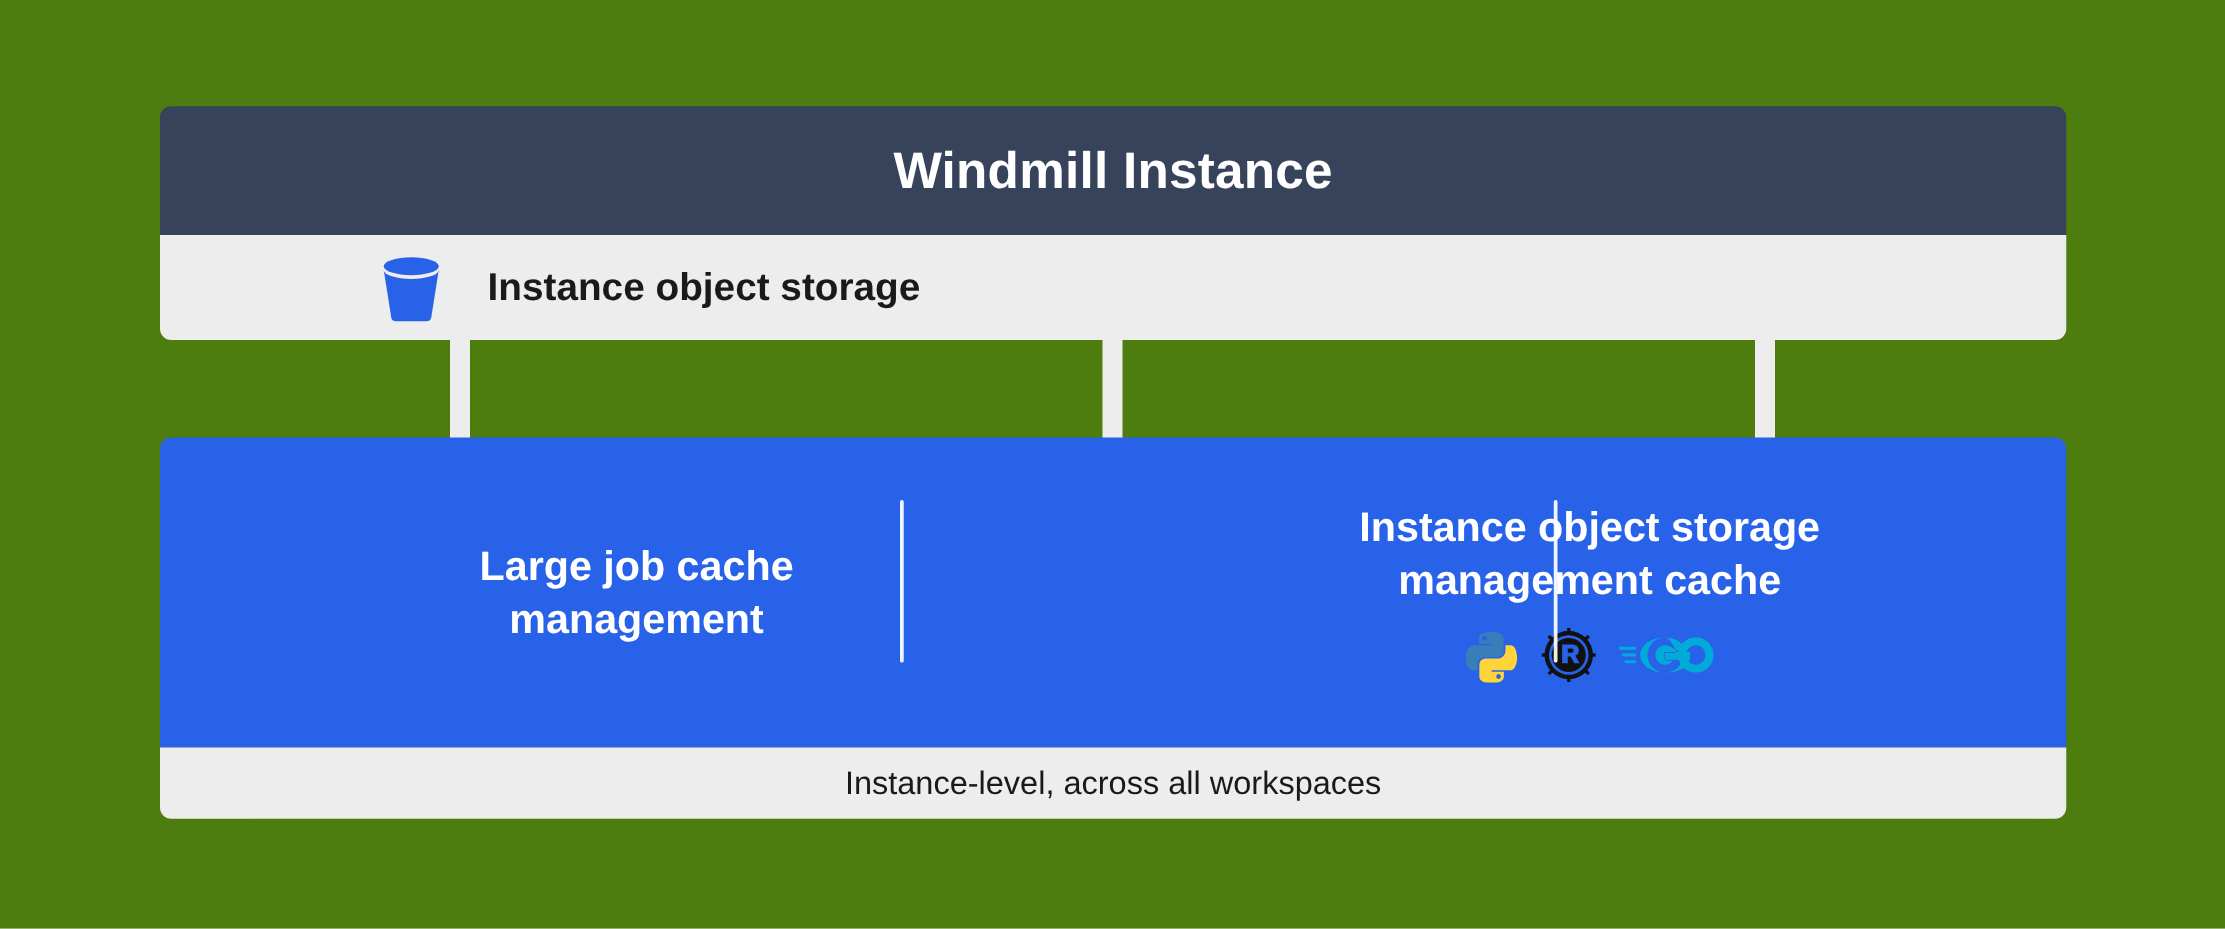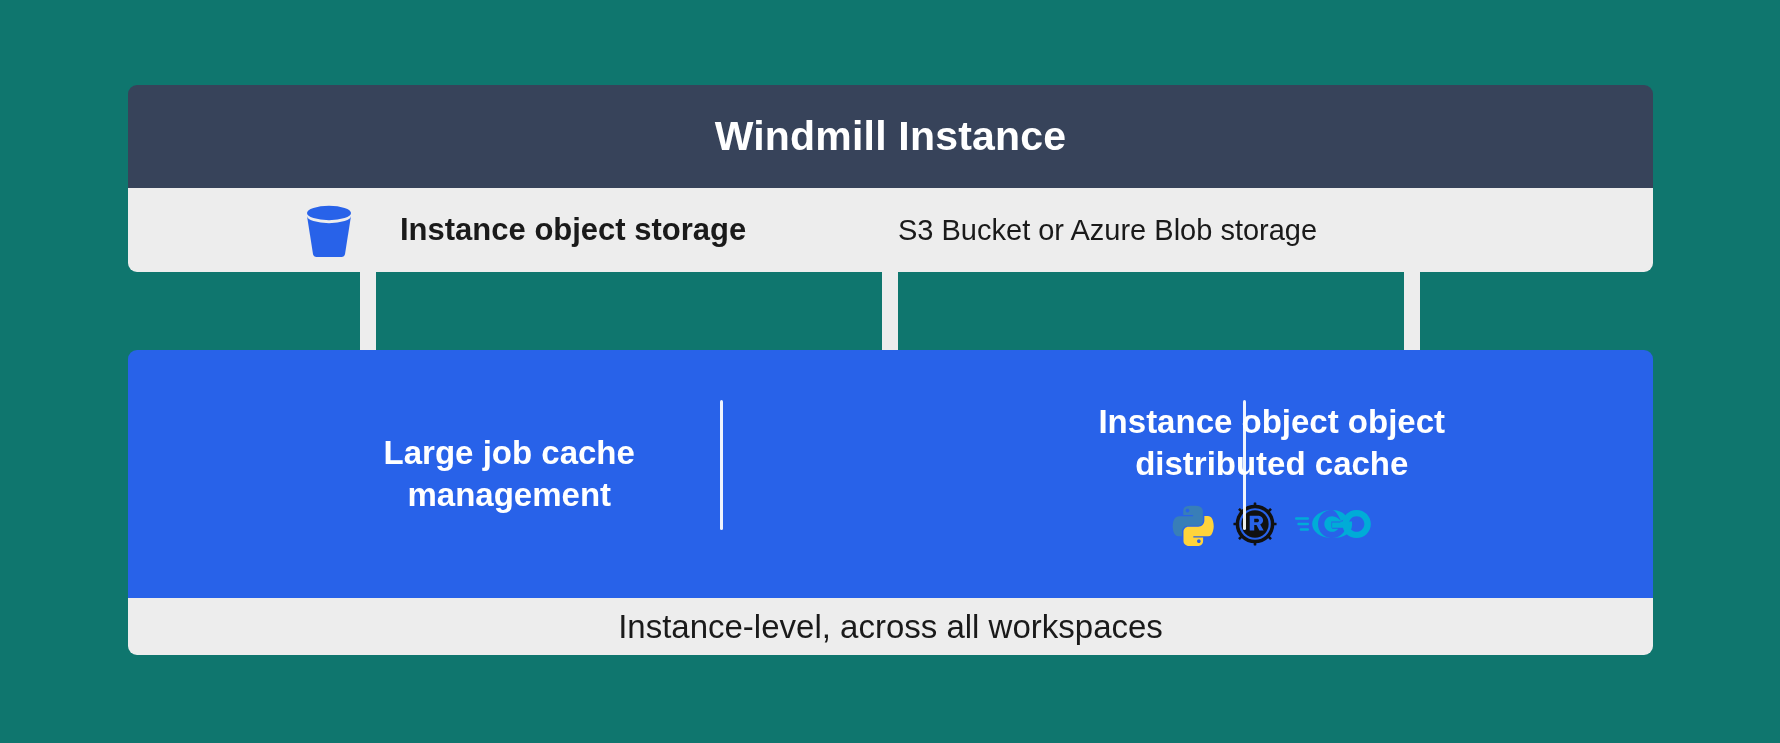--- a/index.html
+++ b/index.html
@@ -12,21 +12,21 @@
     width: 1780px;
     height: 743px;
     font-family: "Liberation Sans", sans-serif;
     overflow: hidden;
   }
 
   #stage {
     position: relative;
     width: 1780px;
     height: 743px;
-    background: #0f766e;
+    background: #4d7c0f;
   }
 
   
   .header-band {
     position: absolute;
     left: 128px;
     top: 85px;
     width: 1525px;
     height: 103px;
     background: #37435A;
@@ -61,21 +61,21 @@
     top: 50%;
     transform: translateY(-50%);
     width: 62px;
     height: 62px;
     display: flex;
     align-items: center;
     justify-content: center;
   }
   .sub-label {
     position: absolute;
-    left: 272px;
+    left: 262px;
     font-size: 31px;
     font-weight: bold;
     color: #1a1a1a;
     white-space: nowrap;
   }
   .sub-note {
     position: absolute;
     left: 770px;
     font-size: 29px;
     font-weight: 400;
@@ -161,21 +161,21 @@
     top: 598px;
     width: 1525px;
     height: 57px;
     background: #EDEDED;
     border-radius: 0 0 9px 9px;
     display: flex;
     align-items: center;
     justify-content: center;
   }
   .footer-text {
-    font-size: 33px;
+    font-size: 26px;
     color: #1a1a1a;
     font-weight: 400;
     white-space: nowrap;
   }
 </style>
 </head>
 <body>
 
 <div id="stage">
 
@@ -191,21 +191,20 @@
         <path d="M8 16 L14 54 Q14.6 57 17.6 57 L42.4 57 Q45.4 57 46 54 L52 16 Z" fill="#2862E9"></path>
 
         <ellipse cx="30" cy="16" rx="22" ry="7.2" fill="#EDEDED"></ellipse>
 
         <ellipse cx="30" cy="13" rx="22" ry="7.2" fill="#2862E9"></ellipse>
       </svg>
     </div>
 
     <div class="sub-label">Instance object storage</div>
 
-    <div class="sub-note">S3 Bucket or Azure Blob storage</div>
   </div>
 
   <div class="arrow" style="left:338px;">
     <svg width="60" height="124" viewBox="0 0 60 124" aria-hidden="true">
       <path d="M22 0 L38 0 L38 86 L52 86 L30 124 L8 86 L22 86 Z" fill="#EDEDED"></path>
     </svg>
   </div>
   <div class="arrow" style="left:860px;">
     <svg width="60" height="124" viewBox="0 0 60 124" aria-hidden="true">
       <path d="M22 0 L38 0 L38 86 L52 86 L30 124 L8 86 L22 86 Z" fill="#EDEDED"></path>
@@ -218,21 +217,21 @@
   </div>
 
   <div class="blue-panel">
     <div class="cols">
 
       <div class="col">
         <div class="col-title">Large job cache management</div>
       </div>
 
       <div class="col">
-        <div class="col-title">Instance object object distributed cache</div>
+        <div class="col-title">Instance object storage management cache</div>
 
         <div class="lang-row">
 
           <span class="lang-logo">
             <svg width="44" height="44" viewBox="0 0 110 110" aria-hidden="true">
               <path fill="#387EB8" d="M54.6 9.2c-4.2 0-8.2.4-11.7 1-10.4 1.8-12.3 5.7-12.3 12.8v9.4h24.6v3.1H21.3c-7.2 0-13.4 4.3-15.4 12.5-2.3 9.4-2.4 15.3 0 25.1 1.8 7.3 6 12.5 13.1 12.5h8.5V74.4c0-8.1 7-15.3 15.4-15.3h24.5c6.8 0 12.3-5.6 12.3-12.5V23c0-6.7-5.6-11.7-12.3-12.8-4.2-.7-8.6-1-12.8-1zm-13.3 7.5c2.5 0 4.6 2.1 4.6 4.7 0 2.6-2.1 4.7-4.6 4.7-2.6 0-4.6-2.1-4.6-4.7 0-2.6 2-4.7 4.6-4.7z"></path>
               <path fill="#FFD43B" d="M83.4 35.5v10.9c0 8.5-7.2 15.6-15.4 15.6H43.5c-6.7 0-12.3 5.7-12.3 12.5v23.4c0 6.7 5.8 10.6 12.3 12.5 7.8 2.3 15.3 2.7 24.5 0 6.2-1.8 12.3-5.4 12.3-12.5v-9.4H55.8v-3.1h36.8c7.2 0 9.8-5 12.3-12.5 2.6-7.7 2.5-15.1 0-25.1-1.8-7.2-5.1-12.5-12.3-12.5h-9.2zM69.6 93.2c2.6 0 4.6 2.1 4.6 4.7 0 2.6-2 4.7-4.6 4.7s-4.6-2.1-4.6-4.7c0-2.6 2-4.7 4.6-4.7z"></path>
             </svg>
           </span>
 

